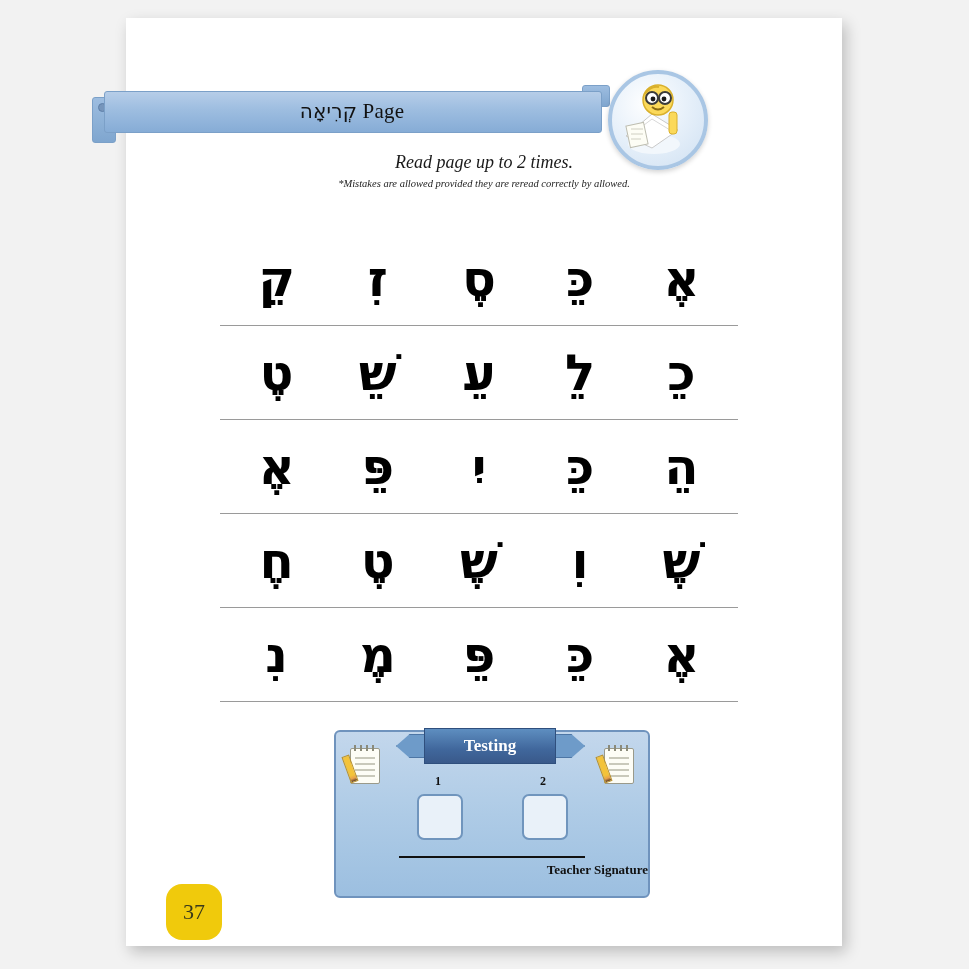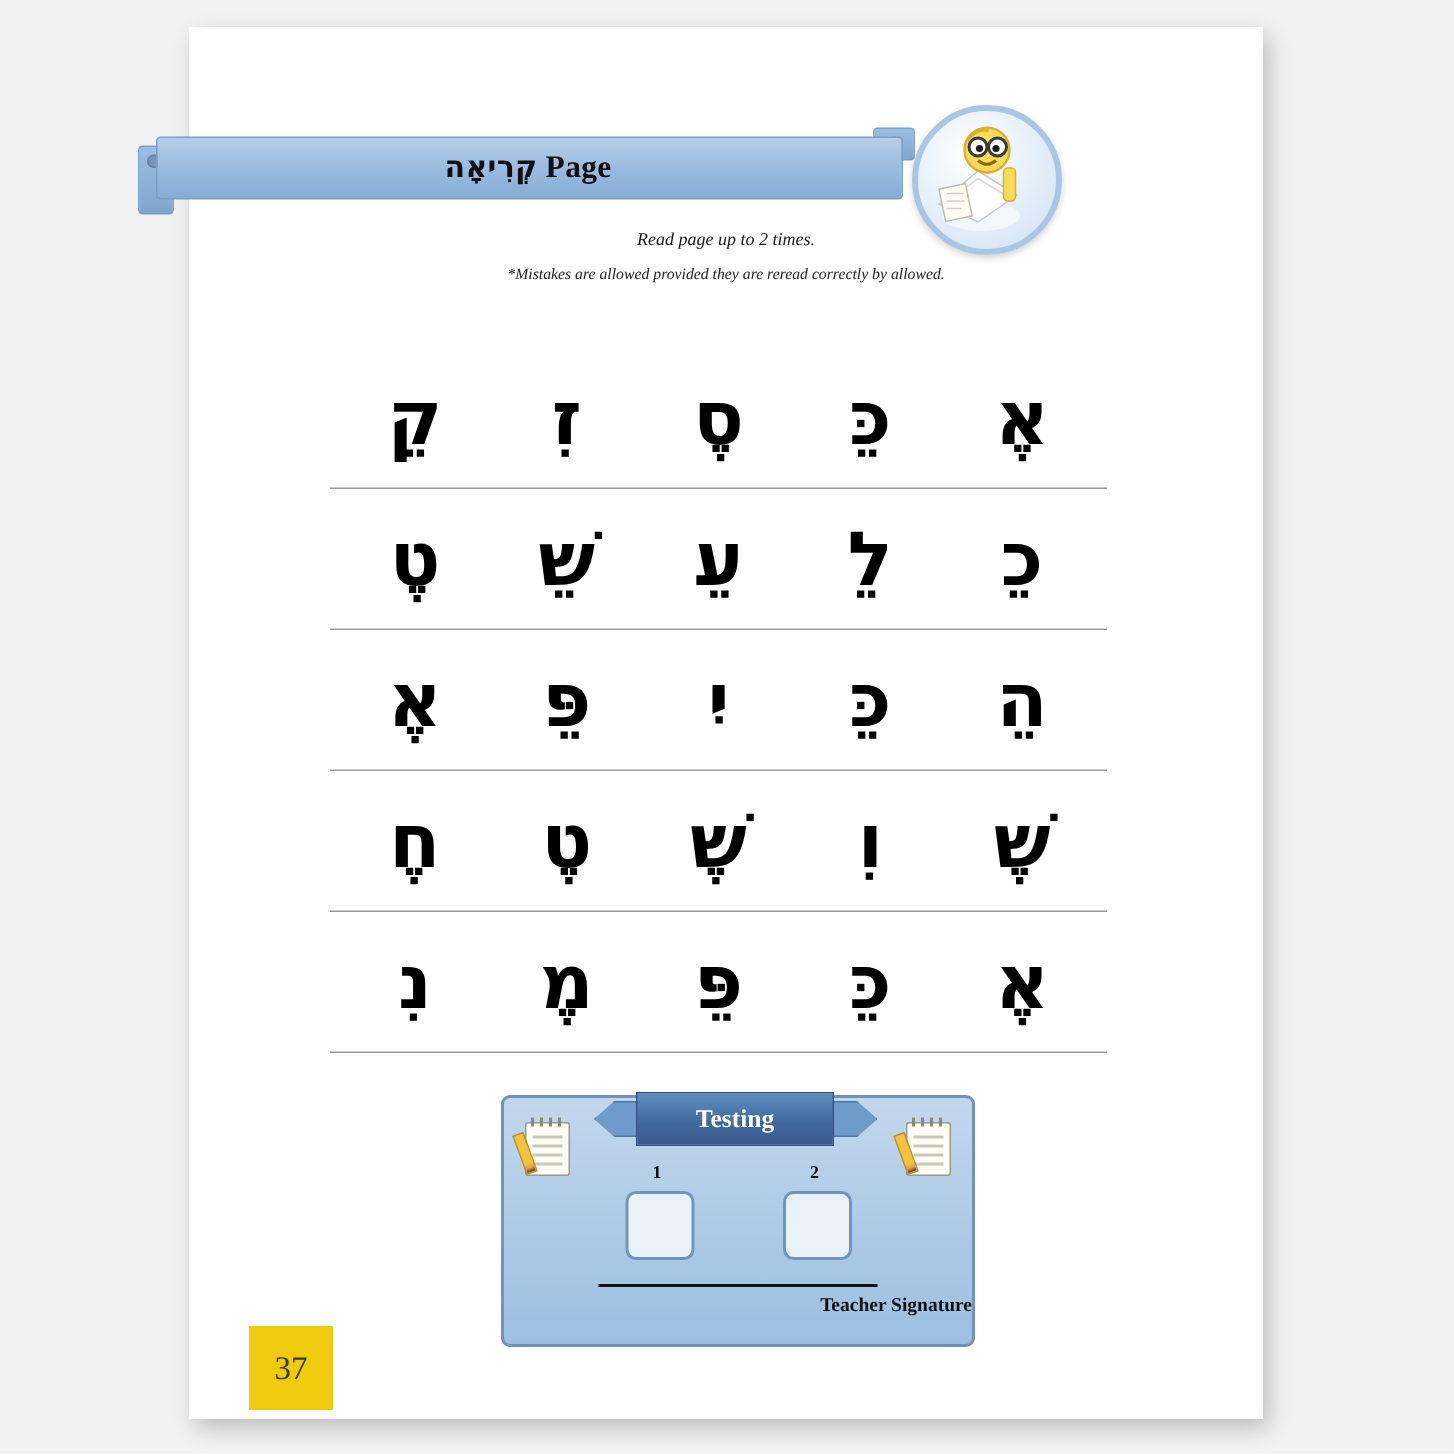--- a/index.html
+++ b/index.html
@@ -80,21 +80,20 @@
     left: 12px;
     top: 16px;
     width: 496px;
     height: 40px;
     line-height: 40px;
     text-align: center;
     font-size: 21px;
     color: #111;
     font-family: "Liberation Serif", serif;
     letter-spacing: 0.2px;
-    font-weight: bold;
   }
   .banner-title .heb {
     font-family: "DejaVu Sans", sans-serif;
     font-size: 20px;
     direction: rtl;
     unicode-bidi: bidi-override;
   }
 
   
   .mascot {
@@ -110,21 +109,21 @@
     overflow: hidden;
   }
 
   
   .instr-1 {
     position: absolute;
     left: 126px;
     top: 152px;
     width: 716px;
     text-align: center;
-    font-size: 12px;
+    font-size: 18px;
     font-style: italic;
     color: #1a1a1a;
     font-family: "Liberation Serif", serif;
   }
   .instr-2 {
     position: absolute;
     left: 126px;
     top: 178px;
     width: 716px;
     text-align: center;
@@ -292,20 +291,21 @@
     left: 166px;
     top: 884px;
     width: 56px;
     height: 56px;
     background: #f0ca0c;
     color: #3a3a1a;
     font-family: "Liberation Serif", serif;
     font-size: 22px;
     text-align: center;
     line-height: 56px;
+    border-radius: 16px;
   }
 </style>
 </head>
 <body>
 
 <div id="stage">
 
   <div class="page-sheet"></div>
 
   <div class="banner-wrap">

